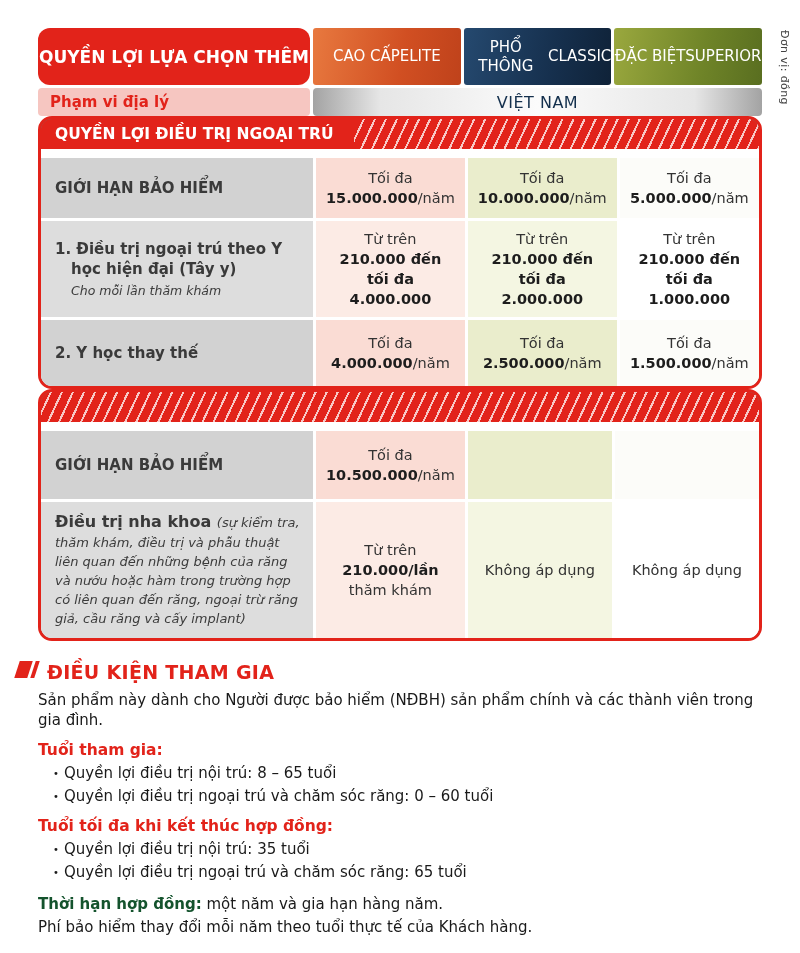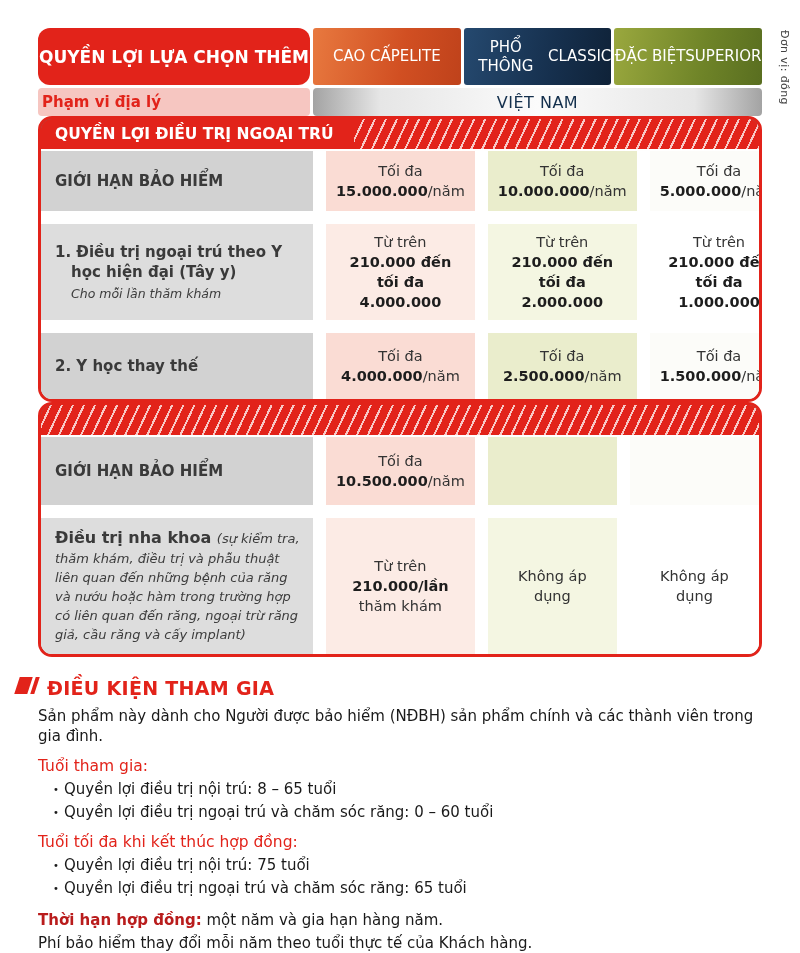--- a/index.html
+++ b/index.html
@@ -31,21 +31,21 @@
   .plan-head {
     color:#fff; font-weight:normal; font-size:15px; line-height:1.25;
     display:flex; flex-direction:row; align-items:center; justify-content:center;
     text-align:center; border-radius:3px;
   }
   .ph-elite    { background:linear-gradient(100deg,#e8793f 0%,#d14f22 60%,#bf421b 100%); }
   .ph-superior { background:linear-gradient(100deg,#9aa83e 0%,#6f8428 60%,#596e20 100%); }
   .ph-classic  { background:linear-gradient(100deg,#25496f 0%,#16304e 60%,#0f2238 100%); }
   .geo-label {
     background:#f6c6c1; color:#e2231a; font-weight:bold; font-size:15px;
-    display:flex; align-items:center; padding-left:4px; border-radius:4px;
+    display:flex; align-items:center; padding-left:12px; border-radius:4px;
   }
   .geo-value {
     grid-column:2 / 5;
     background:linear-gradient(90deg,#a3a3a3 0%,#e6e6e6 15%,#fbfbfb 50%,#e6e6e6 85%,#a3a3a3 100%);
     color:#14304d; font-weight:normal; font-size:16px; letter-spacing:.5px;
     display:flex; align-items:center; justify-content:center; border-radius:4px;
   }
 
   
   .bbox {
@@ -56,21 +56,21 @@
   .btitle {
     color:#fff; font-weight:bold; font-size:15.5px; white-space:nowrap;
     display:flex; align-items:center; padding:0 20px 0 14px;
   }
   .stripes {
     flex:1;
     background:repeating-linear-gradient(115deg, rgba(0,0,0,0) 0 8px, rgba(255,255,255,.75) 8px 10px);
   }
   .btable {
     display:grid; grid-template-columns:272px 1fr 1fr 1fr;
-    gap:13px; padding-top:2px; background:#fff;
+    gap:3px; padding-top:9px; background:#fff;
   }
   .cell {
     display:flex; flex-direction:column; justify-content:center; align-items:center;
     text-align:center; font-size:14.5px; line-height:1.38; padding:8px 10px; color:#333;
   }
   .cell b { color:#1d1d1d; }
   .c-label { align-items:flex-start; text-align:left; padding-left:14px; padding-right:12px; }
   .c-label b { font-size:15px; color:#3a3a3a; }
   .lab-dark  { background:#d2d2d2; }
   .lab-light { background:#dddddd; }
@@ -96,25 +96,25 @@
   .ribbon-icon::before {
     content:""; position:absolute; left:3px; top:0; width:13px; height:17px;
     background:#e2231a; transform:skewX(-18deg);
   }
   .ribbon-icon::after {
     content:""; position:absolute; left:19px; top:0; width:4px; height:17px;
     background:#e2231a; transform:skewX(-18deg);
   }
   .cond-title { color:#e2231a; font-weight:bold; font-size:19px; letter-spacing:.3px; }
   .cond p.body { font-size:15px; color:#1a1a1a; margin-top:7px; line-height:1.35; }
-  .sub-title { color:#e2231a; font-weight:normal; font-size:15.5px; margin-top:9px; line-height:1.3; }
+  .sub-title { color:#e2231a; font-weight:bold; font-size:15.5px; margin-top:9px; line-height:1.3; }
   .bullet { display:flex; font-size:15px; color:#1a1a1a; margin-top:4px; margin-left:10px; line-height:1.3; }
   .bullet .dot { width:16px; text-align:center; font-size:10px; padding-top:3px; flex:0 0 auto; }
   .term-line { font-size:15px; margin-top:11px; line-height:1.35; color:#1a1a1a; }
-  .term-line b { color:#b91c1c; }
+  .term-line b { color:#14532d; }
 </style>
 </head>
 <body>
 
 <div class="page">
 
   <div class="unit-note">Đơn vị: đồng</div>
 
   <div class="grid-head">
     <div class="title-red">QUYỀN LỢI LỰA CHỌN THÊM</div>
@@ -245,21 +245,21 @@
       <span>Quyền lợi điều trị nội trú: 8 – 65 tuổi</span>
     </div>
     <div class="bullet">
       <span class="dot">•</span>
       <span>Quyền lợi điều trị ngoại trú và chăm sóc răng: 0 – 60 tuổi</span>
     </div>
 
     <div class="sub-title">Tuổi tối đa khi kết thúc hợp đồng:</div>
     <div class="bullet">
       <span class="dot">•</span>
-      <span>Quyền lợi điều trị nội trú: 75 tuổi</span>
+      <span>Quyền lợi điều trị nội trú: 35 tuổi</span>
     </div>
     <div class="bullet">
       <span class="dot">•</span>
       <span>Quyền lợi điều trị ngoại trú và chăm sóc răng: 65 tuổi</span>
     </div>
 
     <p class="term-line">
       <b>Thời hạn hợp đồng:</b><span> một năm và gia hạn hàng năm.</span>
     </p>
     <p class="term-line" style="margin-top:3px;">Phí bảo hiểm thay đổi mỗi năm theo tuổi thực tế của Khách hàng.</p>

